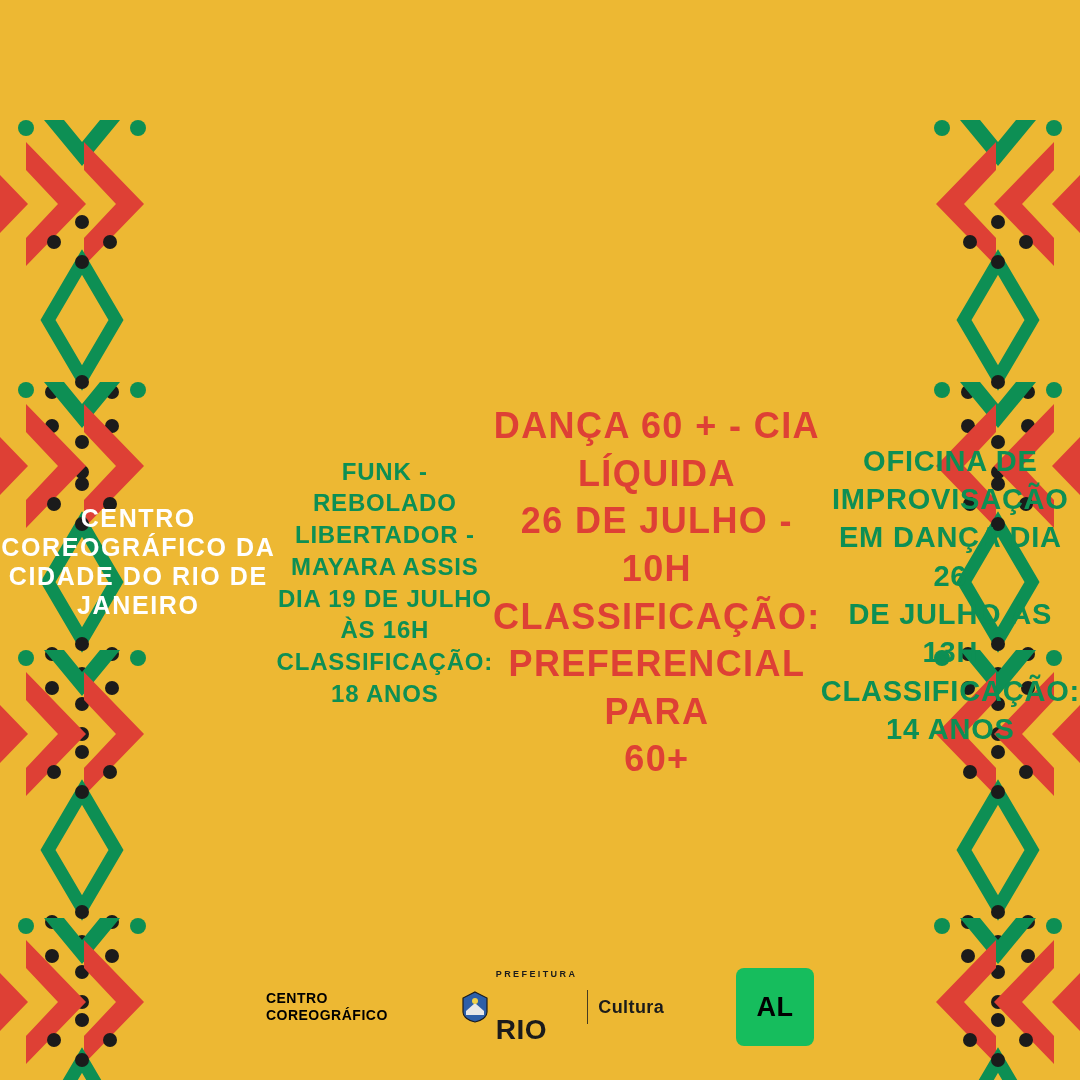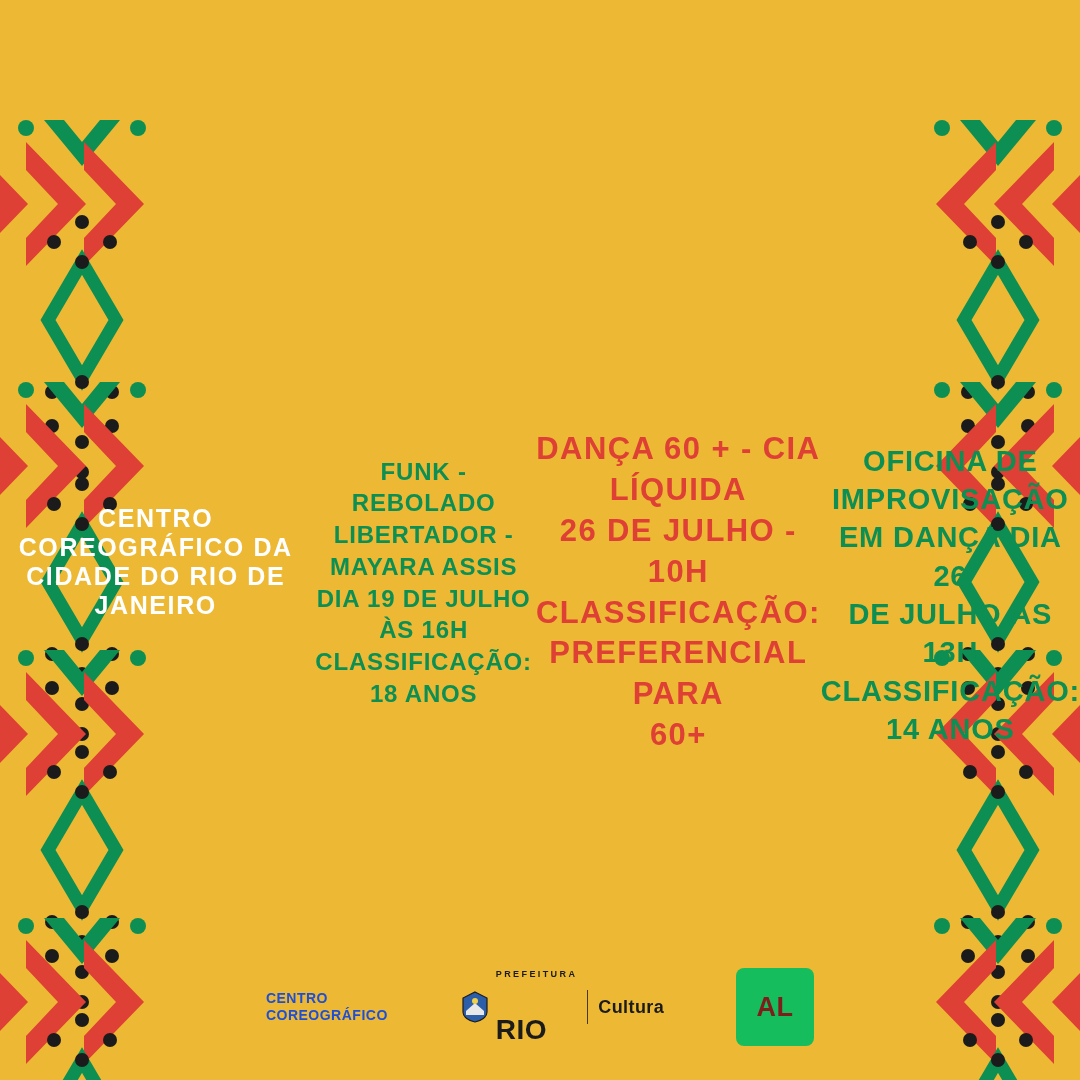--- a/index.html
+++ b/index.html
@@ -65,21 +65,21 @@
     margin-top: 85px;
     color: #0d8f54;
   }
   #block-1 .line { font-size: 24px; }
 
   #block-2 {
     margin-top: 105px;
     color: #de4035;
     width: 600px;
   }
-  #block-2 .line { font-size: 31px; letter-spacing: 1.4px; }
+  #block-2 .line { font-size: 36px; letter-spacing: 1.4px; }
 
   #block-3 {
     margin-top: 110px;
     color: #0d8f54;
     width: 640px;
   }
   #block-3 .line { font-size: 29px; }
 
   
   .footer {
@@ -87,21 +87,21 @@
     left: 0;
     right: 0;
     bottom: 28px;
     height: 90px;
     display: flex;
     align-items: center;
     justify-content: center;
     gap: 72px;
   }
   .logo-cc {
-    color: #1d4ed8;
+    color: #000000;
     font-size: 14px;
     font-weight: bold;
     line-height: 1.25;
     letter-spacing: 0.5px;
     text-align: left;
     text-transform: uppercase;
   }
   .logo-rio {
     display: flex;
     align-items: center;
@@ -143,21 +143,21 @@
   .rio-cultura {
     font-size: 18px;
     font-weight: bold;
     letter-spacing: 0.4px;
   }
   .logo-al {
     width: 78px;
     height: 78px;
     border-radius: 8px;
     background: #16bd5d;
-    color: #7f1d1d;
+    color: #000000;
     display: flex;
     align-items: center;
     justify-content: center;
     font-size: 27px;
     font-weight: bold;
     letter-spacing: 0.5px;
   }
 </style>
 </head>
 <body>

